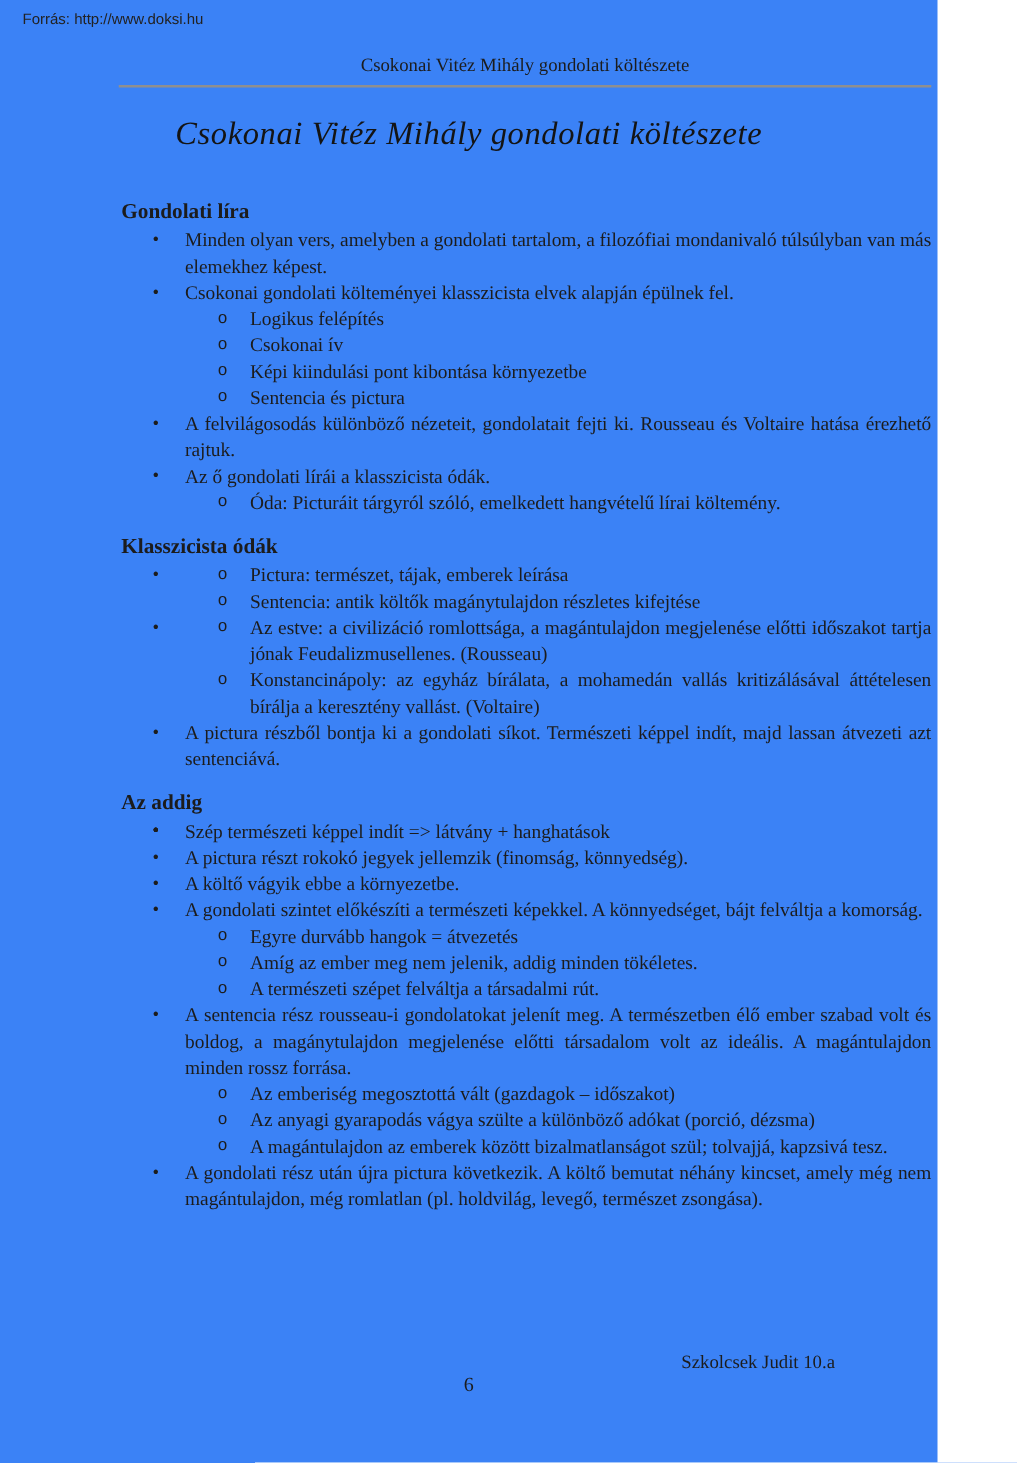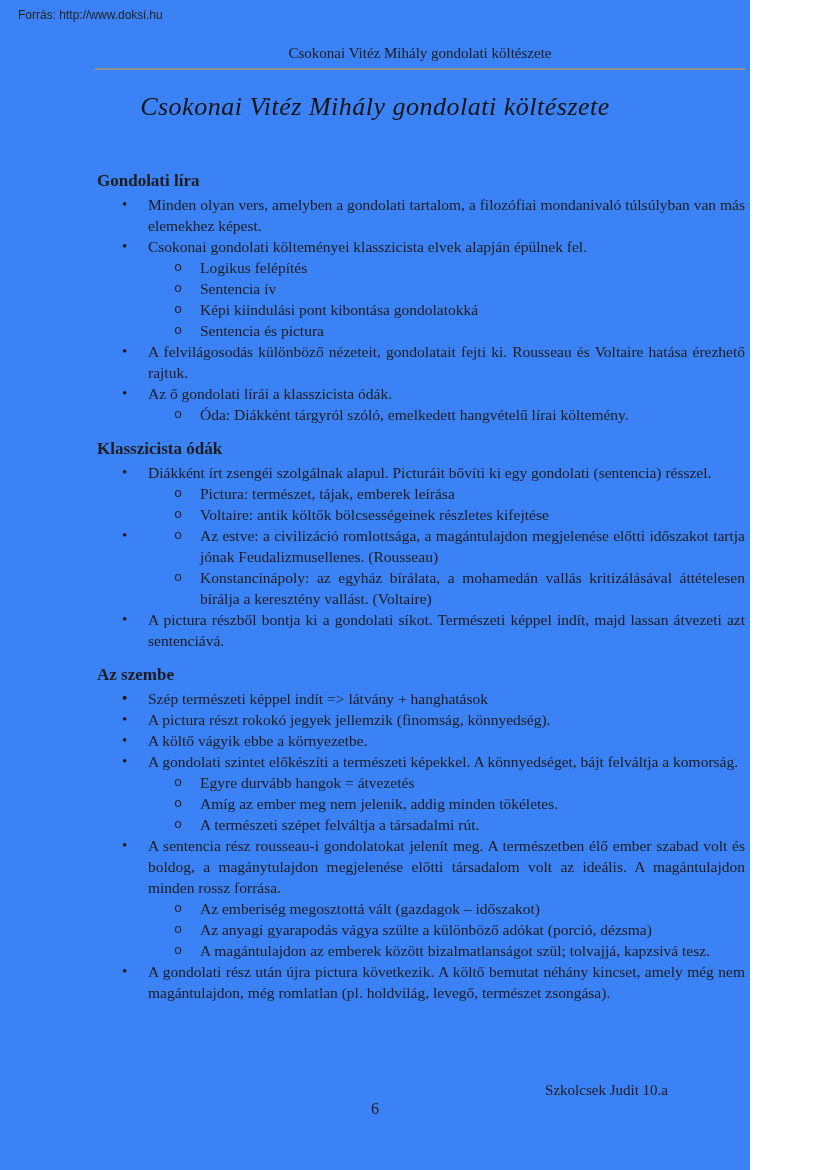--- a/index.html
+++ b/index.html
@@ -54,21 +54,21 @@
     font-size: 15.5px;
     line-height: 21px;
   }
   .sec-heading {
     font-size: 17px;
     font-weight: bold;
     margin: 13px 0 3px 0;
     line-height: 21px;
   }
   section:first-child .sec-heading {
-    margin-top: 12px;
+    margin-top: 0;
   }
   .item {
     position: relative;
     text-align: justify;
   }
   .item.l1 { padding-left: 51px; }
   .item.l2 { padding-left: 103px; }
   .item .marker {
     position: absolute;
     text-align: left;
@@ -108,39 +108,39 @@
   <div class="running-header">Csokonai Vitéz Mihály gondolati költészete</div>
 
   <h1 class="doc-title" style="margin:0; font-weight:normal;">Csokonai Vitéz Mihály gondolati költészete</h1>
 
   <div class="content">
       <section>
         <h2 class="sec-heading">Gondolati líra</h2>
         <div class="item l1"><span class="marker">•</span><span>Minden olyan vers, amelyben a gondolati tartalom, a filozófiai mondanivaló túlsúlyban van más elemekhez képest.</span></div>
         <div class="item l1"><span class="marker">•</span><span>Csokonai gondolati költeményei klasszicista elvek alapján épülnek fel.</span></div>
         <div class="item l2"><span class="marker">o</span><span>Logikus felépítés</span></div>
-        <div class="item l2"><span class="marker">o</span><span>Sentencia ív</span></div>
-        <div class="item l2"><span class="marker">o</span><span>Képi kiindulási pont kibontása gondolatokká</span></div>
+        <div class="item l2"><span class="marker">o</span><span>Csokonai ív</span></div>
+        <div class="item l2"><span class="marker">o</span><span>Képi kiindulási pont kibontása környezetbe</span></div>
         <div class="item l2"><span class="marker">o</span><span>Sentencia és pictura</span></div>
         <div class="item l1"><span class="marker">•</span><span>A felvilágosodás különböző nézeteit, gondolatait fejti ki. Rousseau és Voltaire hatása érezhető rajtuk.</span></div>
         <div class="item l1"><span class="marker">•</span><span>Az ő gondolati lírái a klasszicista ódák.</span></div>
-        <div class="item l2"><span class="marker">o</span><span>Óda: Diákként tárgyról szóló, emelkedett hangvételű lírai költemény.</span></div>
+        <div class="item l2"><span class="marker">o</span><span>Óda: Picturáit tárgyról szóló, emelkedett hangvételű lírai költemény.</span></div>
       </section>
       <section>
         <h2 class="sec-heading">Klasszicista ódák</h2>
-        <div class="item l1"><span class="marker">•</span><span>Diákként írt zsengéi szolgálnak alapul. Picturáit bővíti ki egy gondolati (sentencia) résszel.</span></div>
+        <div class="item l1"><span class="marker">•</span></div>
         <div class="item l2"><span class="marker">o</span><span>Pictura: természet, tájak, emberek leírása</span></div>
-        <div class="item l2"><span class="marker">o</span><span>Voltaire: antik költők bölcsességeinek részletes kifejtése</span></div>
+        <div class="item l2"><span class="marker">o</span><span>Sentencia: antik költők magánytulajdon részletes kifejtése</span></div>
         <div class="item l1"><span class="marker">•</span></div>
         <div class="item l2"><span class="marker">o</span><span>Az estve: a civilizáció romlottsága, a magántulajdon megjelenése előtti időszakot tartja jónak Feudalizmusellenes. (Rousseau)</span></div>
         <div class="item l2"><span class="marker">o</span><span>Konstancinápoly: az egyház bírálata, a mohamedán vallás kritizálásával áttételesen bírálja a keresztény vallást. (Voltaire)</span></div>
         <div class="item l1"><span class="marker">•</span><span>A pictura részből bontja ki a gondolati síkot. Természeti képpel indít, majd lassan átvezeti azt sentenciává.</span></div>
       </section>
       <section>
-        <h2 class="sec-heading">Az szembe</h2>
+        <h2 class="sec-heading">Az addig</h2>
         <div class="item l1"><span class="marker">•</span></div>
         <div class="item l1"><span class="marker">•</span></div>
         <div class="item l1"><span class="marker">•</span><span>Szép természeti képpel indít =&gt; látvány + hanghatások</span></div>
         <div class="item l1"><span class="marker">•</span><span>A pictura részt rokokó jegyek jellemzik (finomság, könnyedség).</span></div>
         <div class="item l1"><span class="marker">•</span><span>A költő vágyik ebbe a környezetbe.</span></div>
         <div class="item l1"><span class="marker">•</span><span>A gondolati szintet előkészíti a természeti képekkel. A könnyedséget, bájt felváltja a komorság.</span></div>
         <div class="item l2"><span class="marker">o</span><span>Egyre durvább hangok = átvezetés</span></div>
         <div class="item l2"><span class="marker">o</span><span>Amíg az ember meg nem jelenik, addig minden tökéletes.</span></div>
         <div class="item l2"><span class="marker">o</span><span>A természeti szépet felváltja a társadalmi rút.</span></div>
         <div class="item l1"><span class="marker">•</span><span>A sentencia rész rousseau-i gondolatokat jelenít meg. A természetben élő ember szabad volt és boldog, a magánytulajdon megjelenése előtti társadalom volt az ideális. A magántulajdon minden rossz forrása.</span></div>

